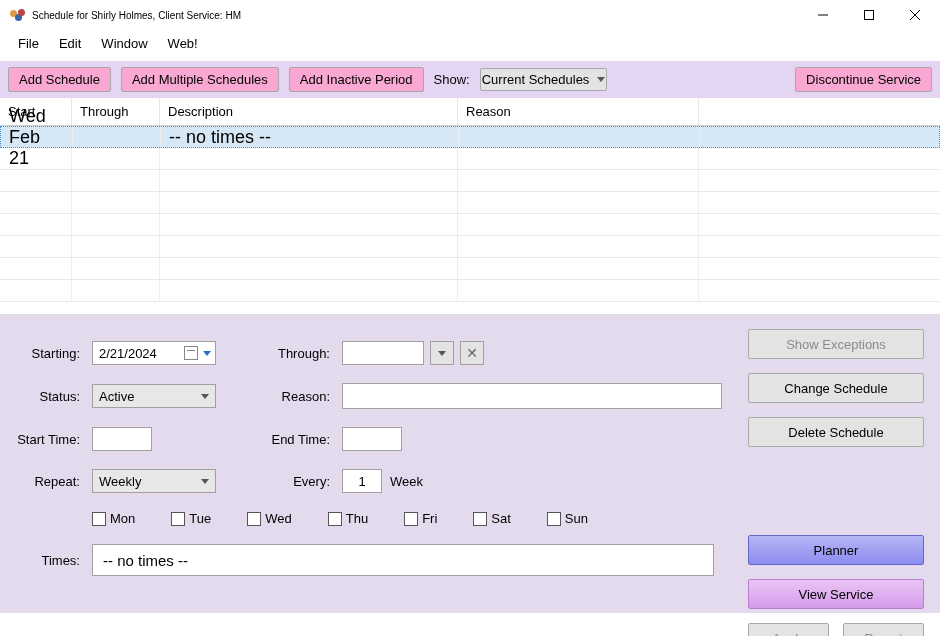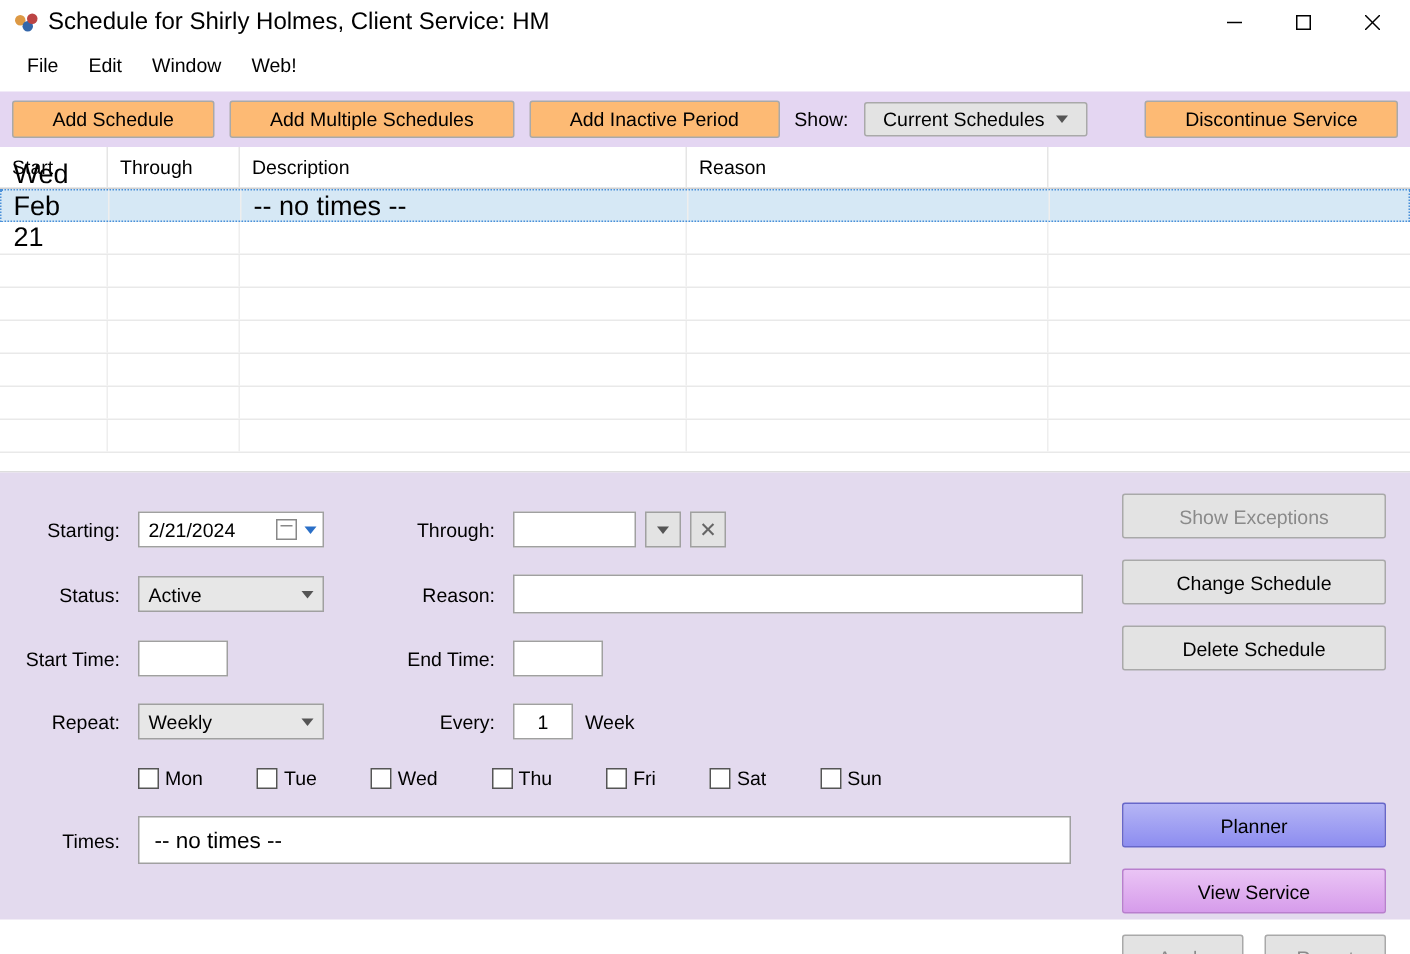--- a/index.html
+++ b/index.html
@@ -2,31 +2,31 @@
 <html><head>
 <meta charset="utf-8">
 <style>
   * { box-sizing: border-box; font-family: "Segoe UI", Tahoma, sans-serif; }
   body { margin: 0; width: 940px; height: 636px; background: #fff; font-size: 13px; color: #000; }
   .titlebar { display: flex; align-items: center; height: 30px; padding: 0 2px 0 10px; }
   .titlebar .icon { width: 16px; height: 16px; margin-right: 6px; position: relative; }
   .titlebar .icon .c1 { position:absolute;width:7px;height:7px;border-radius:50%;background:#d94; left:0;top:3px;}
   .titlebar .icon .c2 { position:absolute;width:7px;height:7px;border-radius:50%;background:#36a; left:5px;top:7px;}
   .titlebar .icon .c3 { position:absolute;width:7px;height:7px;border-radius:50%;background:#b44; left:8px;top:2px;}
-  .title { font-size: 16px; flex: 0 0 auto; }
+  .title { font-size: 10px; flex: 0 0 auto; }
   .spacer { flex: 1; }
   .winbtn { width: 46px; height: 30px; display:flex; align-items:center; justify-content:center; }
   .winbtn svg { width:10px;height:10px;stroke:#000;stroke-width:1;fill:none; }
   .menubar { display:flex; gap:4px; padding: 4px 10px 8px 10px; }
   .menuitem { padding: 2px 8px; font-size: 13px; }
 
   .toolbar { background: #e4d6f2; padding: 6px 8px; display:flex; align-items:center; gap:10px; }
-  .btn { background: #fdba74; border: 1px solid #a9a9a9; padding: 4px 26px; font-size: 13px; border-radius:2px; }
+  .btn { background: #f9a8d4; border: 1px solid #a9a9a9; padding: 4px 10px; font-size: 13px; border-radius:2px; }
   .toolbar .lbl { }
-  .select { background:#e3e3e3; border:1px solid #a9a9a9; padding: 3px 12px; display:inline-flex; align-items:center; gap:8px; border-radius:2px; }
+  .select { background:#e3e3e3; border:1px solid #a9a9a9; padding: 3px 1px; display:inline-flex; align-items:center; gap:8px; border-radius:2px; }
   .chev { width:0;height:0;border-left:4px solid transparent;border-right:4px solid transparent;border-top:5px solid #555; display:inline-block;}
   .toolbar .right { margin-left:auto; }
 
   .grid { border-bottom: 1px solid #ddd; }
   .ghead { display:flex; background:#fff; border-bottom: 1px solid #d0d0d0; }
   .gh { padding: 6px 8px; font-size:13px; border-right: 1px solid #e5e5e5; }
   .c-start { width:72px; }
   .c-through { width:88px; }
   .c-desc { width:298px; }
   .c-reason { width:241px; }

